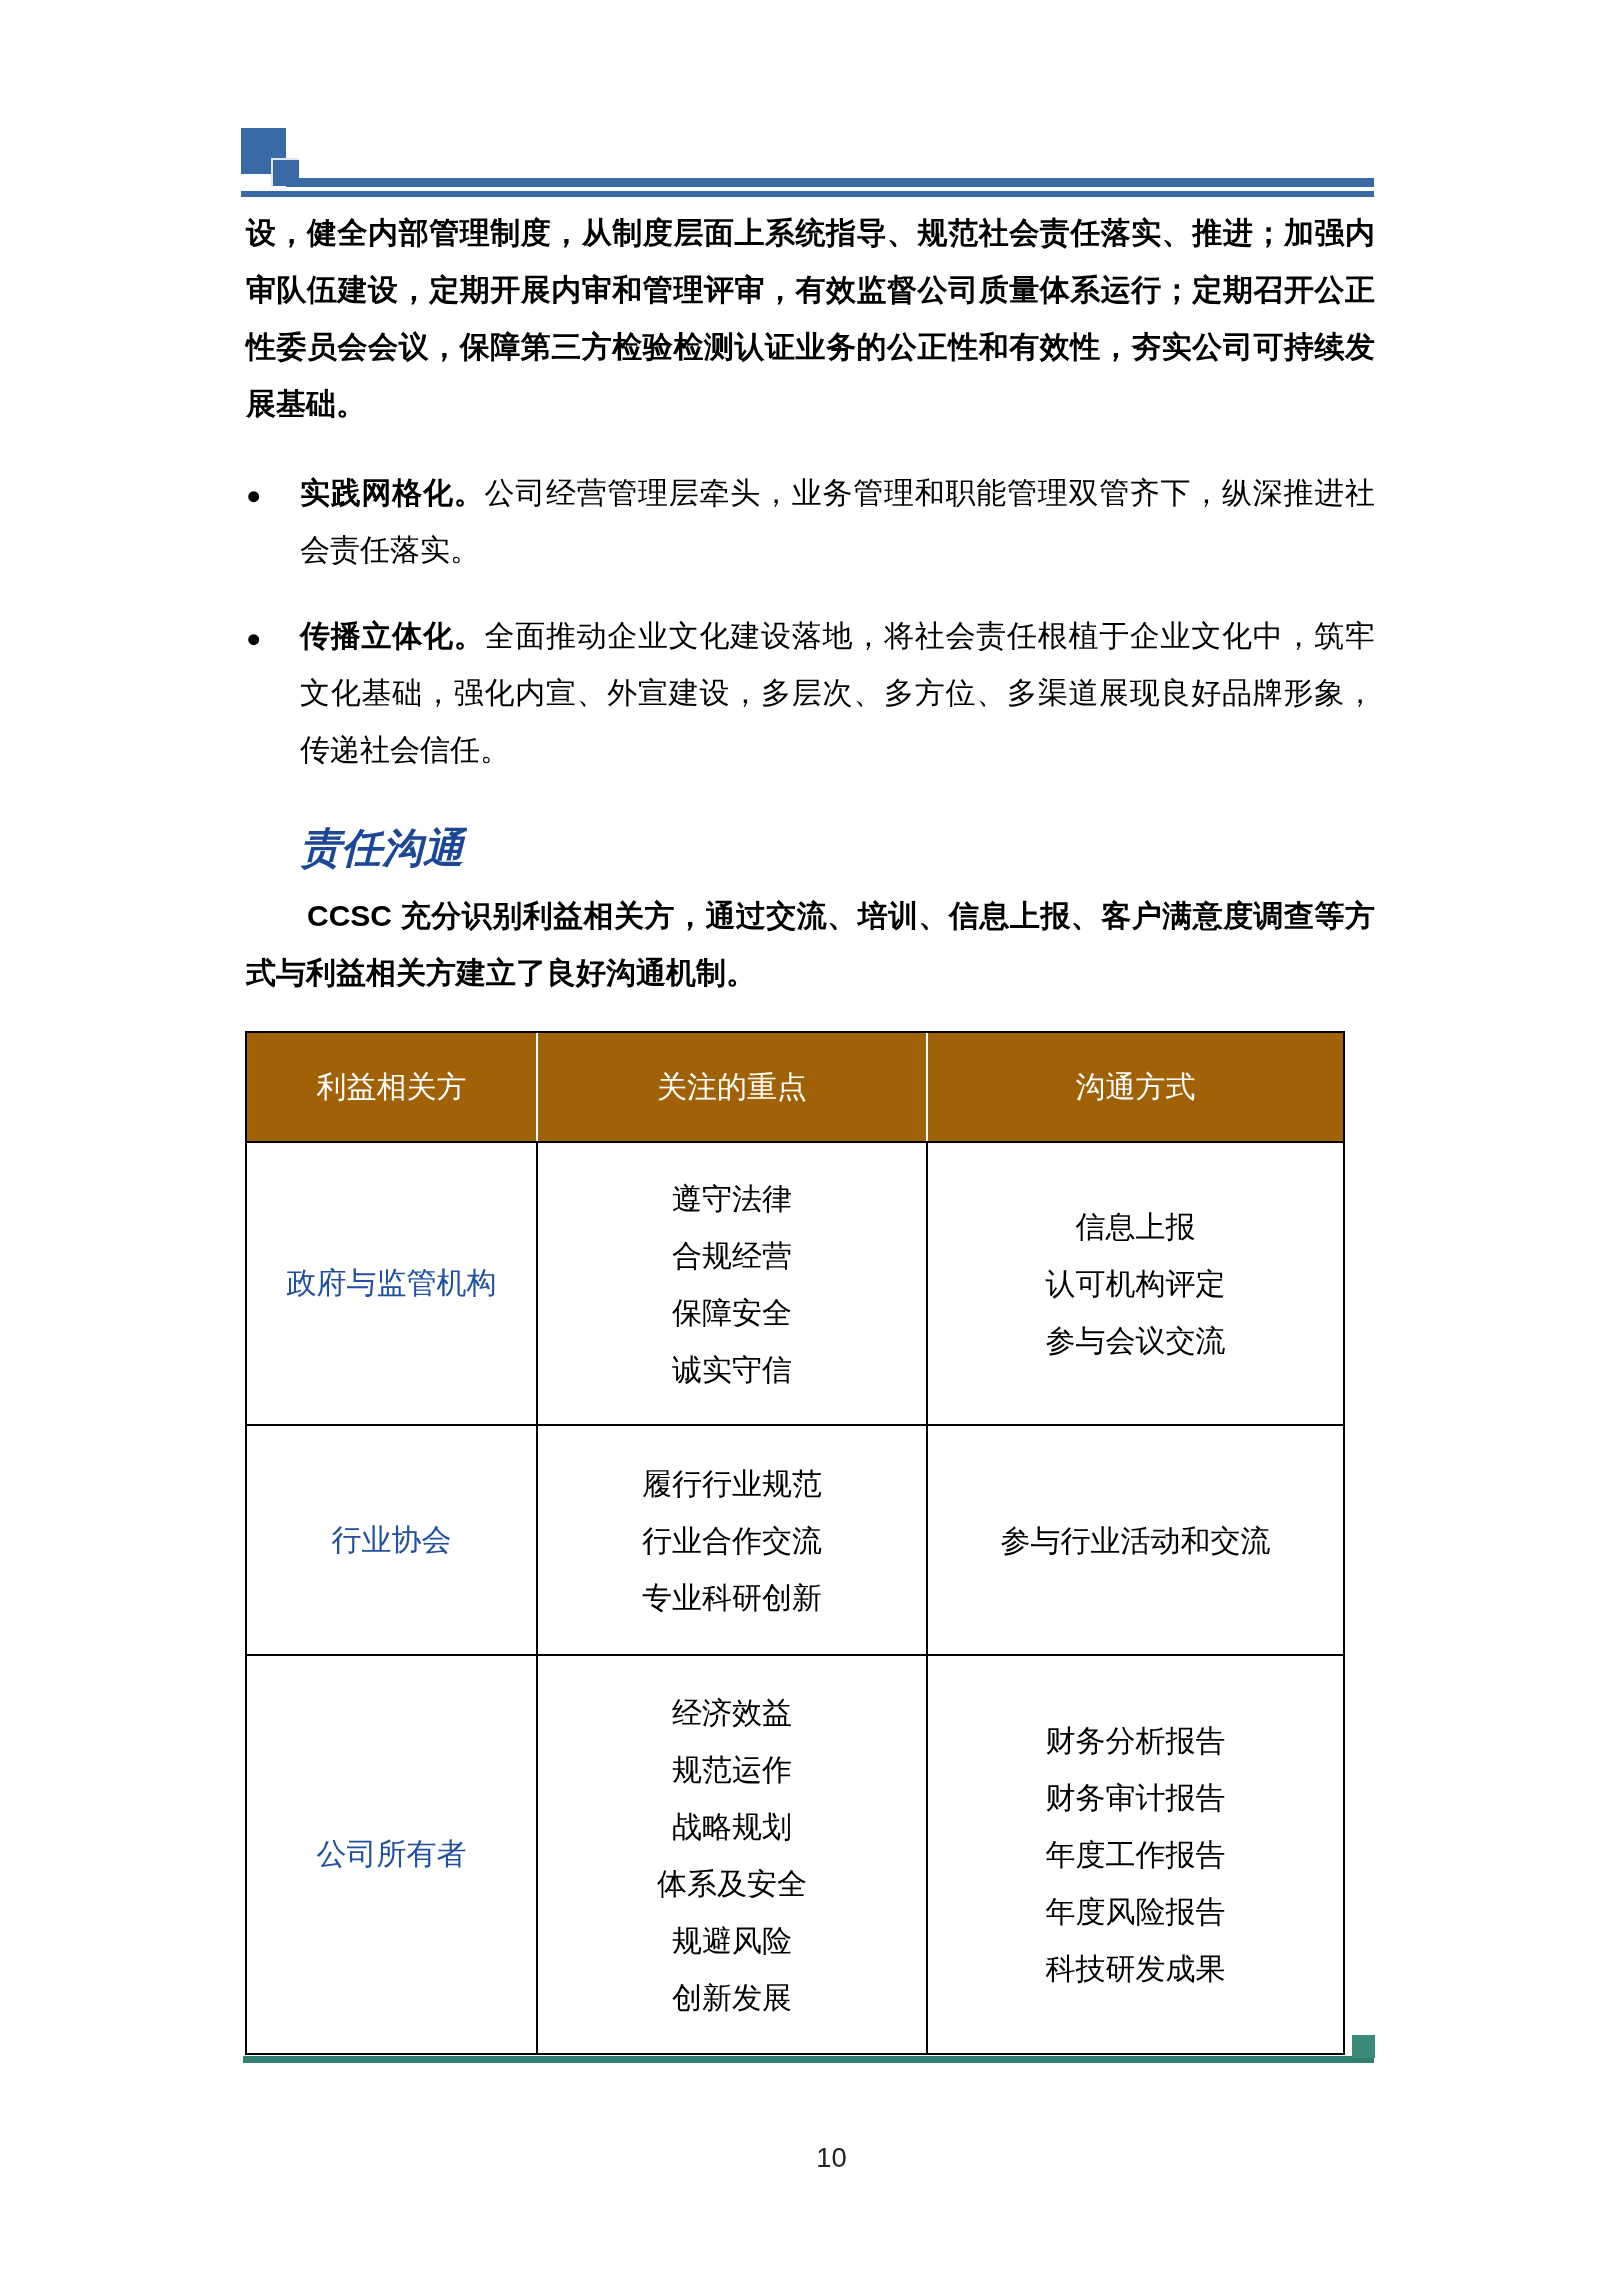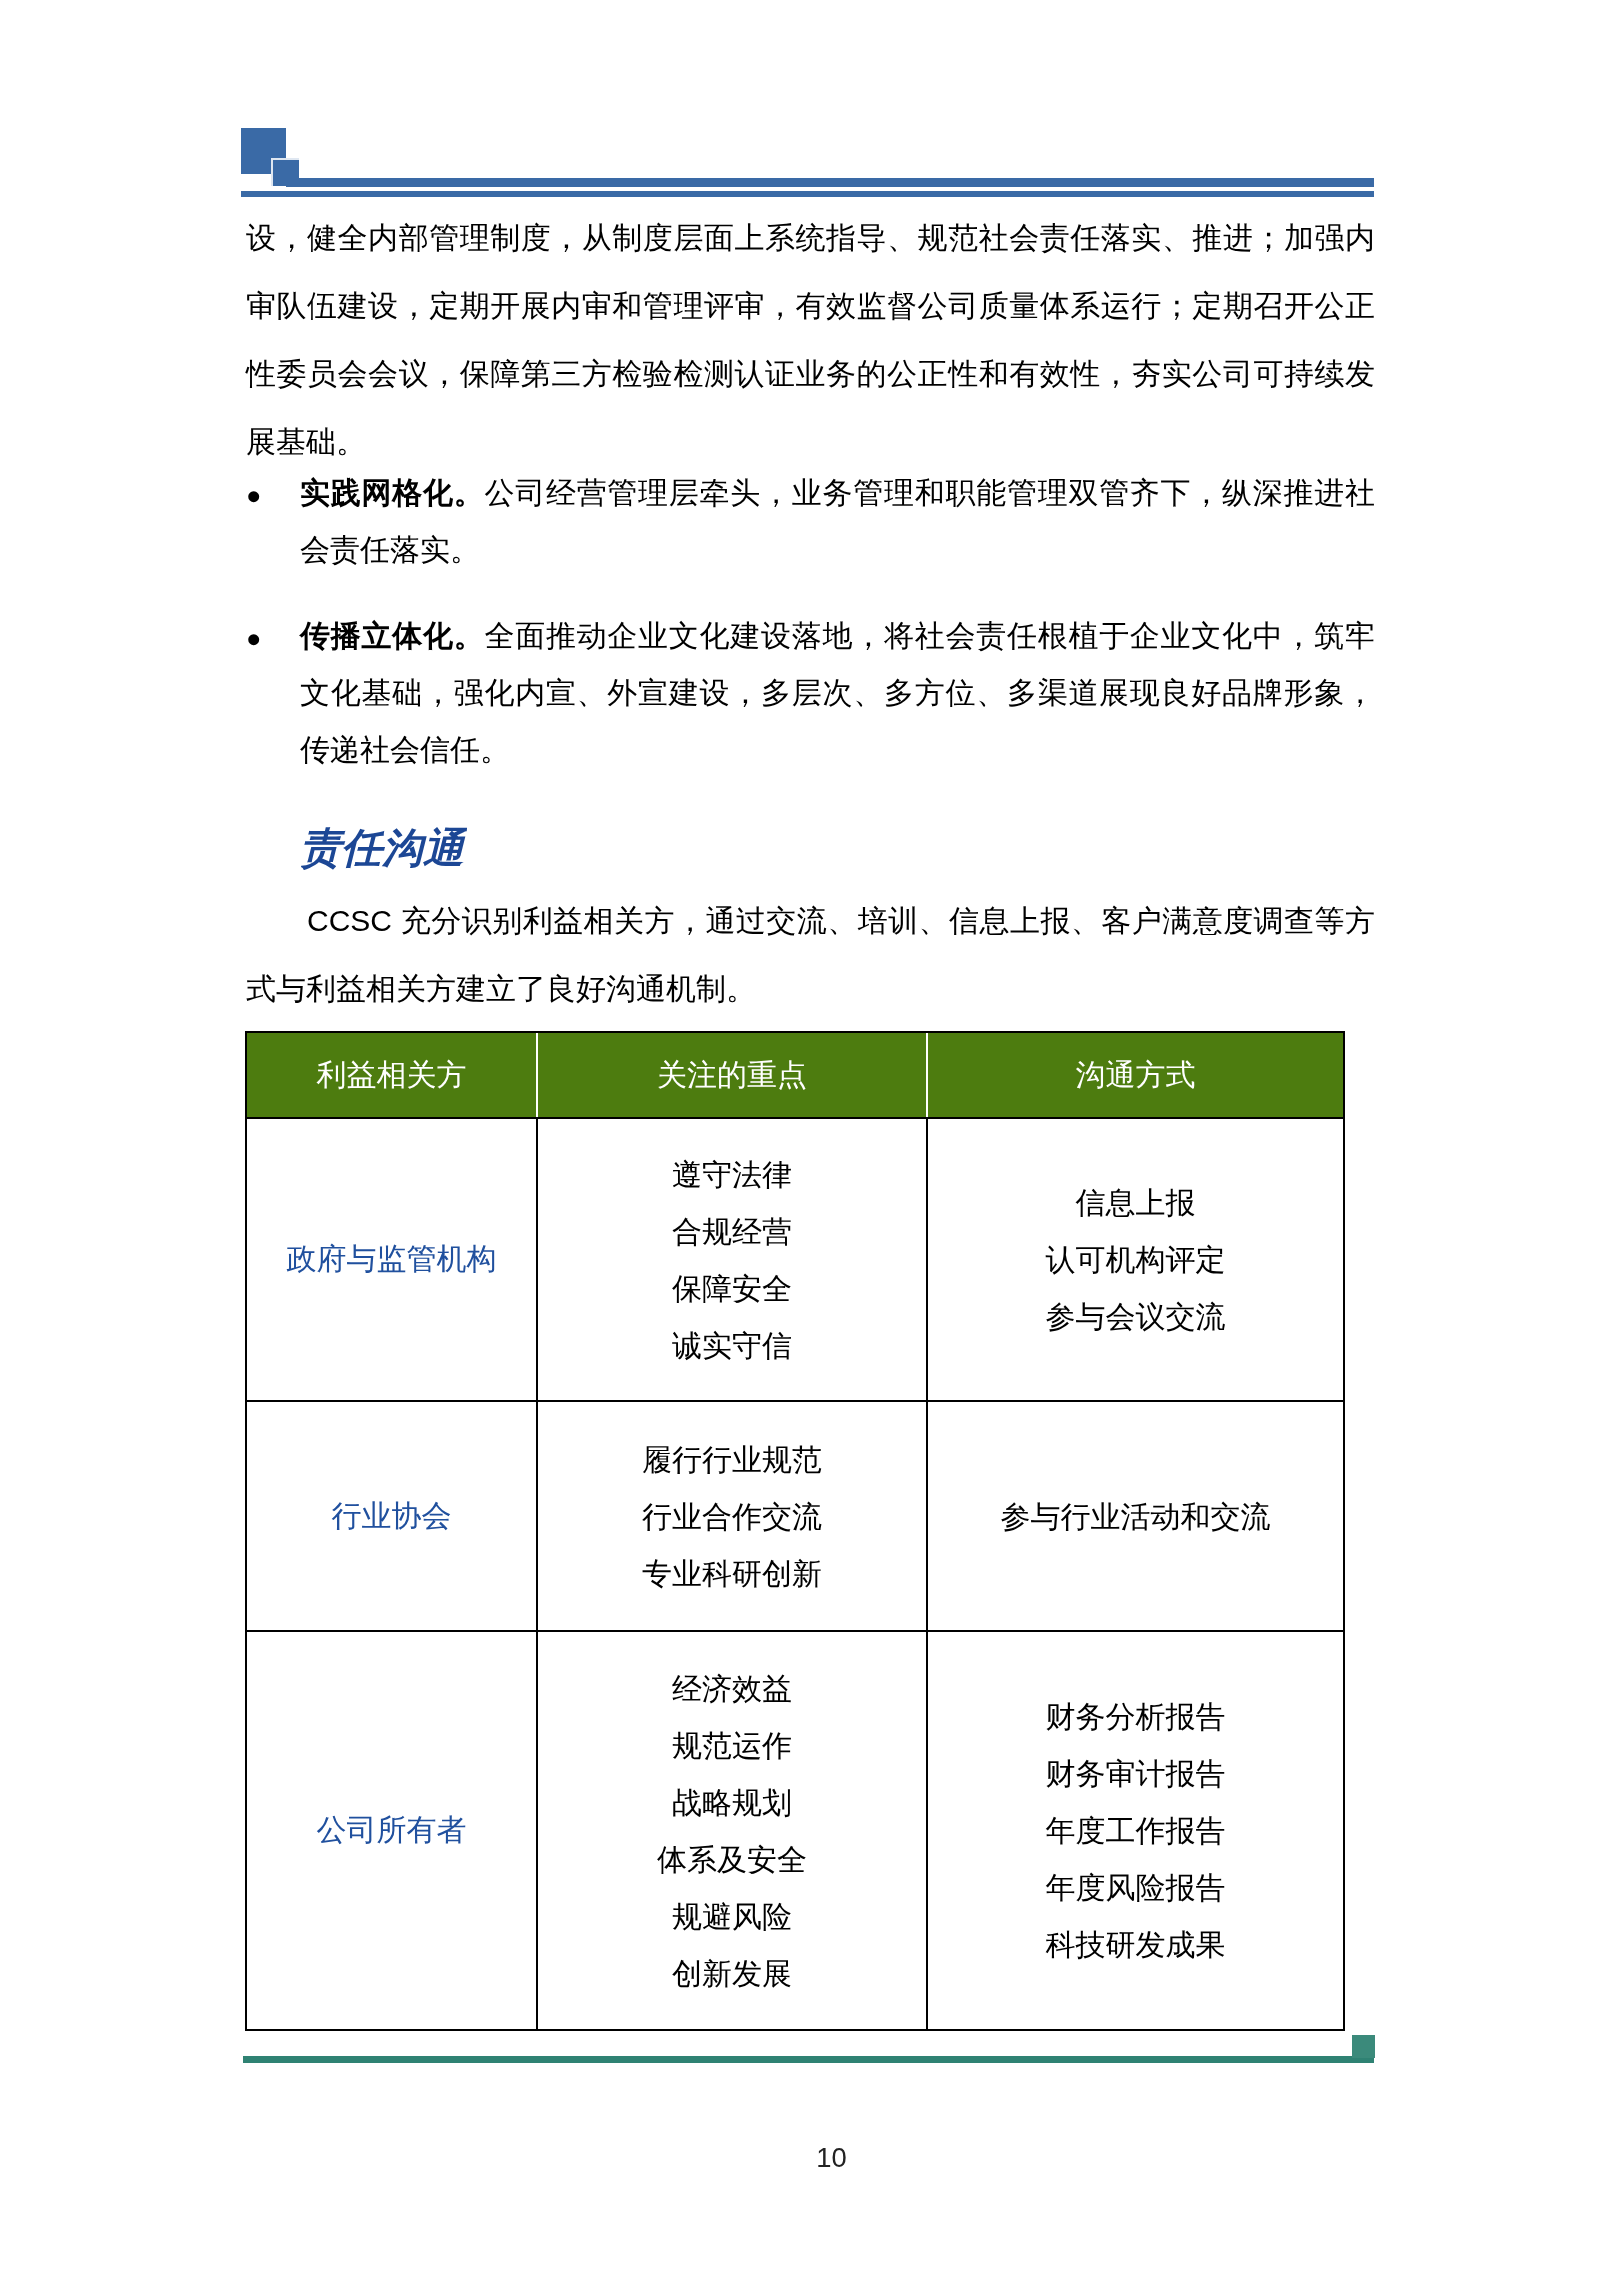--- a/index.html
+++ b/index.html
@@ -13,23 +13,24 @@
   }
   
   .hdr-sq-big{position:absolute;left:241px;top:128px;width:45px;height:46px;background:#3A6AA6;}
   .hdr-sq-small{position:absolute;left:271px;top:158px;width:28px;height:28px;background:#3A6AA6;
     border-left:2px solid #dfe7f1;border-top:2px solid #dfe7f1;box-sizing:border-box;}
   .hdr-line-thick{position:absolute;left:286px;top:178px;width:1088px;height:8.8px;background:#3A6AA6;}
   .hdr-line-thin{position:absolute;left:241px;top:191px;width:1133px;height:5.9px;background:#3A6AA6;}
   
   .para{
     position:absolute;left:246px;width:1129px;
-    font-size:30px;line-height:68px;
+    font-size:30px;line-height:57px;
     text-align:justify;text-justify:inter-character;
     margin:0;
+    font-weight:bold;
   }
   .para-cont{top:204px;}
   .para-intro{top:887px;text-indent:61px;}
   .bullet{
     position:absolute;left:246px;width:1129px;
     display:flex;align-items:flex-start;
   }
   .bullet1{top:467px;}
   .bullet2{top:610px;}
   .bullet-marker{
@@ -44,21 +45,21 @@
     font-family:"DejaVu Serif","Liberation Serif",serif;
     font-style:italic;font-weight:bold;
     font-size:41px;line-height:59px;color:#1C4795;margin:0;text-align:right;
   }
   
   .stk-table{
     position:absolute;left:245px;top:1031px;width:1100px;
     border:2px solid #000;box-sizing:border-box;
     font-size:30px;
   }
-  .thead{display:flex;background:#4d7c0f;height:84px;}
+  .thead{display:flex;background:#a16207;height:108px;}
   .thead .hcell{
     flex:1;display:flex;align-items:center;justify-content:center;
     color:#ffffff;box-sizing:border-box;
   }
   .thead .hcell + .hcell{border-left:2.9px solid #ffffff;}
   .hcell.c1{flex:0 0 289px;}
   .hcell.c2{flex:0 0 390px;}
   .hcell.c3{flex:1;}
   .trow{display:flex;border-top:2px solid #000;}
   .trow .tcell{

